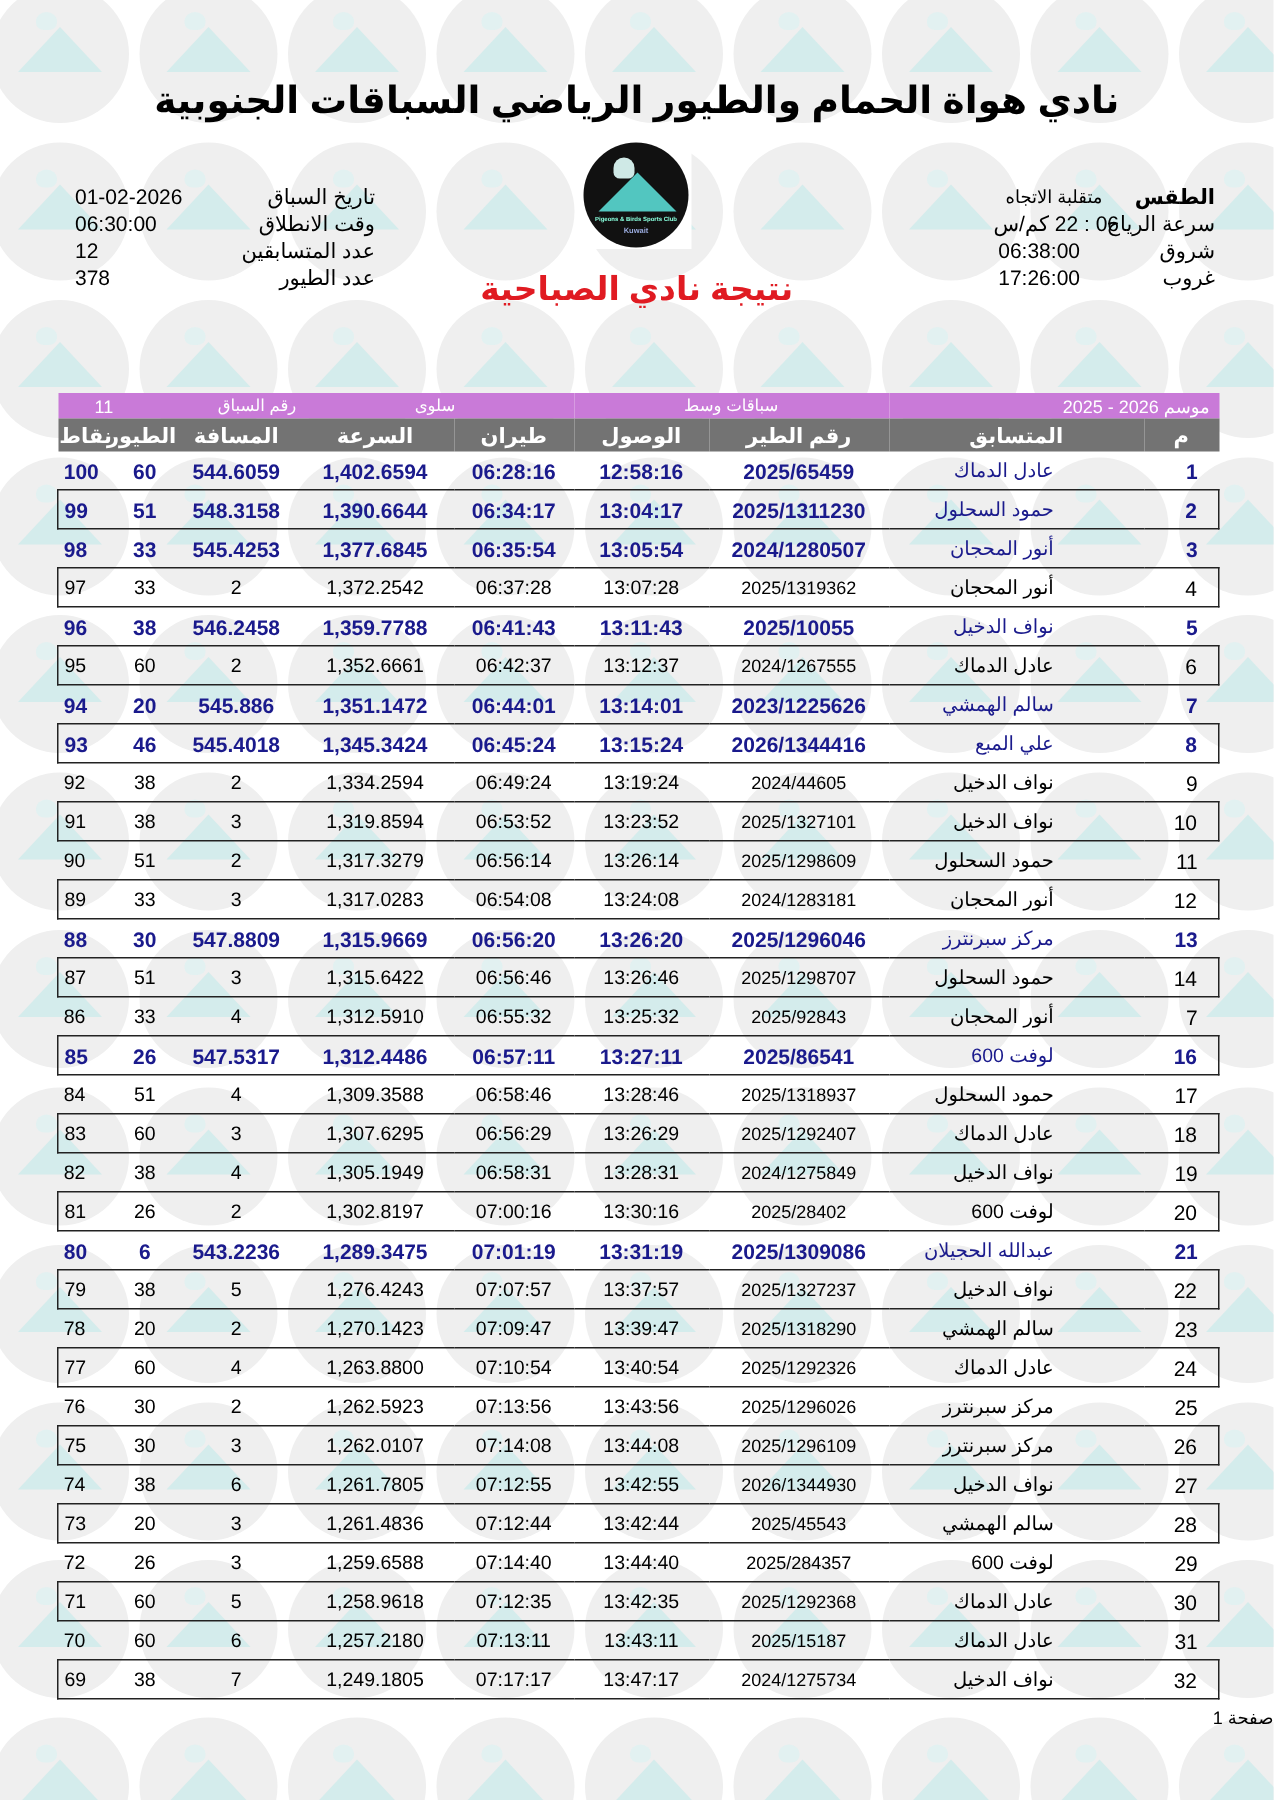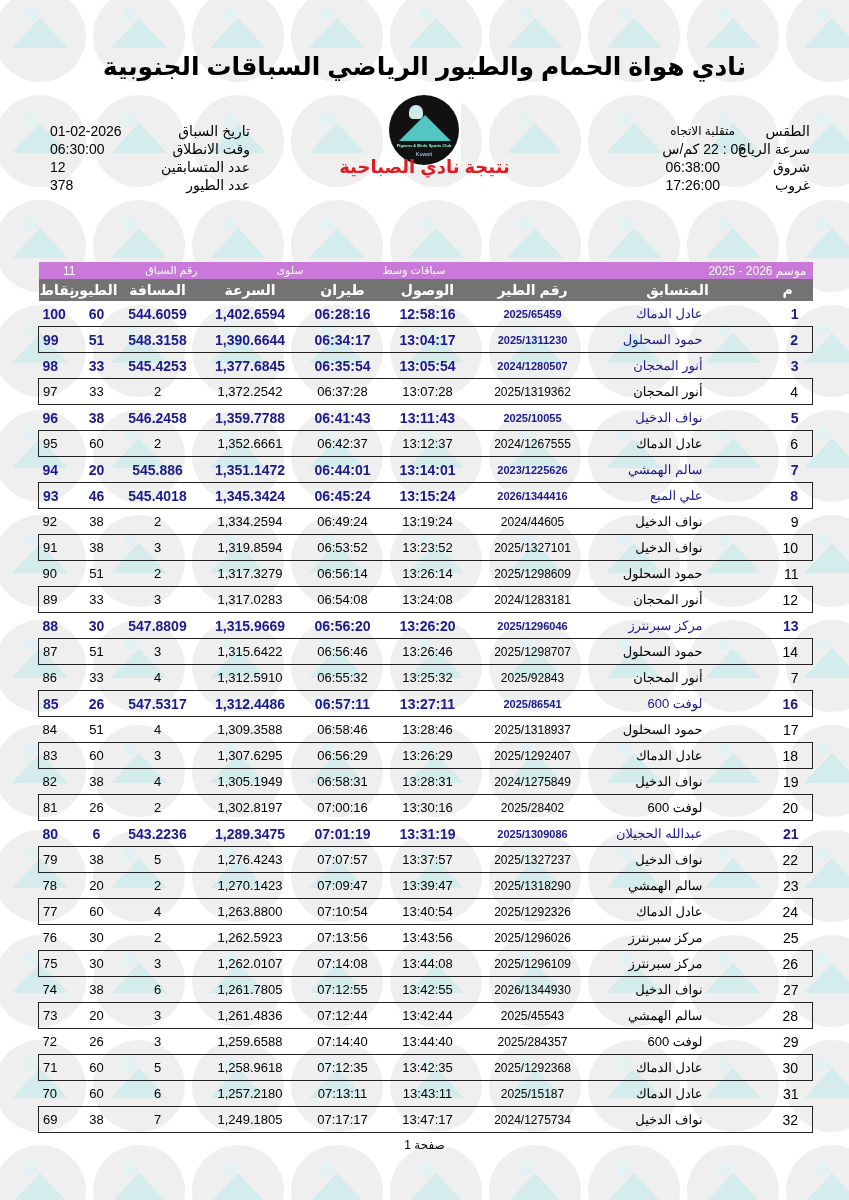--- a/index.html
+++ b/index.html
@@ -59,21 +59,21 @@
   .info-left { left:50px; top:122px; width:200px; }
   .info-right { left:620px; top:122px; width:190px; }
   .info .row { display:flex; position:relative; height:18px; }
   .info-left .lbl { position:absolute; right:0; }
   .info-left .val { position:absolute; right:110px; direction:ltr; text-align:left; width:90px; }
   .info-right .lbl { position:absolute; right:0; font-weight:normal; }
   .info-right .val { position:absolute; right:90px; direction:ltr; text-align:right; width:110px; white-space:nowrap; }
   .info-right .wind-dir { font-size:12px; right:75px; width:auto; direction:rtl; }
 
   .red-title { position:absolute; left:0; width:849px; text-align:center; color:#e01b22; font-weight:bold; direction:rtl; }
-  .rt1 { top:156px; font-size:18px; }
+  .rt1 { top:180px; font-size:22px; }
   .rt2 { top:190px; font-size:21px; }
   .rt3 { top:216px; font-size:18px; }
 
   table.results {
     position:absolute; left:38px; top:262px; width:774px;
     border-collapse:collapse; direction:rtl; table-layout:fixed;
   }
   .results thead tr.band td {
     background:#c97ad8; color:#fff; font-size:11px; height:17px; padding:0;
   }
@@ -82,28 +82,28 @@
   }
   .results tbody td {
     height:25px; padding:0; font-size:13px; text-align:center;
     font-family:"Liberation Sans Narrow","Liberation Sans",sans-serif;
   }
   .results tbody tr.boxed td { border-top:1.5px solid #222; border-bottom:1.5px solid #222; }
   .results tbody tr.boxed td:first-child { border-right:1.5px solid #222; }
   .results tbody tr.boxed td:last-child { border-left:1.5px solid #222; }
   .results tbody tr.hl td { color:#1a1a8c; font-weight:bold; font-size:14px; }
   .results tbody tr.hl td.c-name { font-weight:normal; font-size:13px; }
-  .results tbody tr.hl td.c-ring { font-size:11px; }
+  .results tbody tr.hl td.c-ring { font-size:14px; }
   .results tbody td.c-name { text-align:right; padding-right:60px; }
   .results tbody td.c-rank { text-align:right; padding-right:14px; font-size:14px; }
   .results tbody td.c-pts { text-align:left; padding-left:4px; }
   .results tbody td.c-ring { font-size:12px; }
 
   .footer {
-    position:absolute; top:1138px; left:0; width:849px; text-align:center;
+    position:absolute; top:1138px; left:0; width:849px; text-align:right;
     font-size:12px; direction:rtl;
   }
 </style>
 </head>
 <body>
 
 <div class="wm" id="wm">
     <div class="disc" style="left: -6px; top: -10px;"></div>
     <div class="disc" style="left: 93px; top: -10px;"></div>
     <div class="disc" style="left: 192px; top: -10px;"></div>
@@ -240,21 +240,21 @@
         <span class="val">12</span>
       </div>
     <div class="row">
         <span class="lbl">عدد الطيور</span>
         <span class="val">378</span>
       </div>
   </div>
 
   <div class="info info-right">
     <div class="row">
-        <span class="lbl" style="font-weight:normal">الطقس</span>
+        <span class="lbl" style="font-weight:bold">الطقس</span>
         <span class="val wind-dir">متقلبة الاتجاه</span>
       </div>
     <div class="row">
         <span class="lbl">سرعة الرياح</span>
         <span class="val" style="direction:rtl;right:64px;width:auto">06 : 22 كم/س</span>
       </div>
     <div class="row">
         <span class="lbl">شروق</span>
         <span class="val">06:38:00</span>
       </div>
@@ -274,21 +274,21 @@
         <col style="width:90px">
         <col style="width:80px">
         <col style="width:105px">
         <col style="width:80px">
         <col style="width:42px">
         <col style="width:37px">
     </colgroup>
     <thead>
       <tr class="band">
         <td colspan="2" style="text-align:right;padding-right:6px;font-size:12px">موسم  2026 - 2025</td>
-        <td colspan="2" style="text-align:left">سباقات وسط</td>
+        <td colspan="2" style="text-align:center">سباقات وسط</td>
         <td colspan="2" style="text-align:center">سلوى</td>
         <td colspan="2" style="text-align:right;padding-left:2px">رقم السباق</td>
         <td style="text-align:right;padding-right:0px;font-size:12px">11</td>
       </tr>
       <tr class="cols">
         <th>م</th>
         <th>المتسابق</th>
         <th>رقم الطير</th>
         <th>الوصول</th>
         <th>طيران</th>

